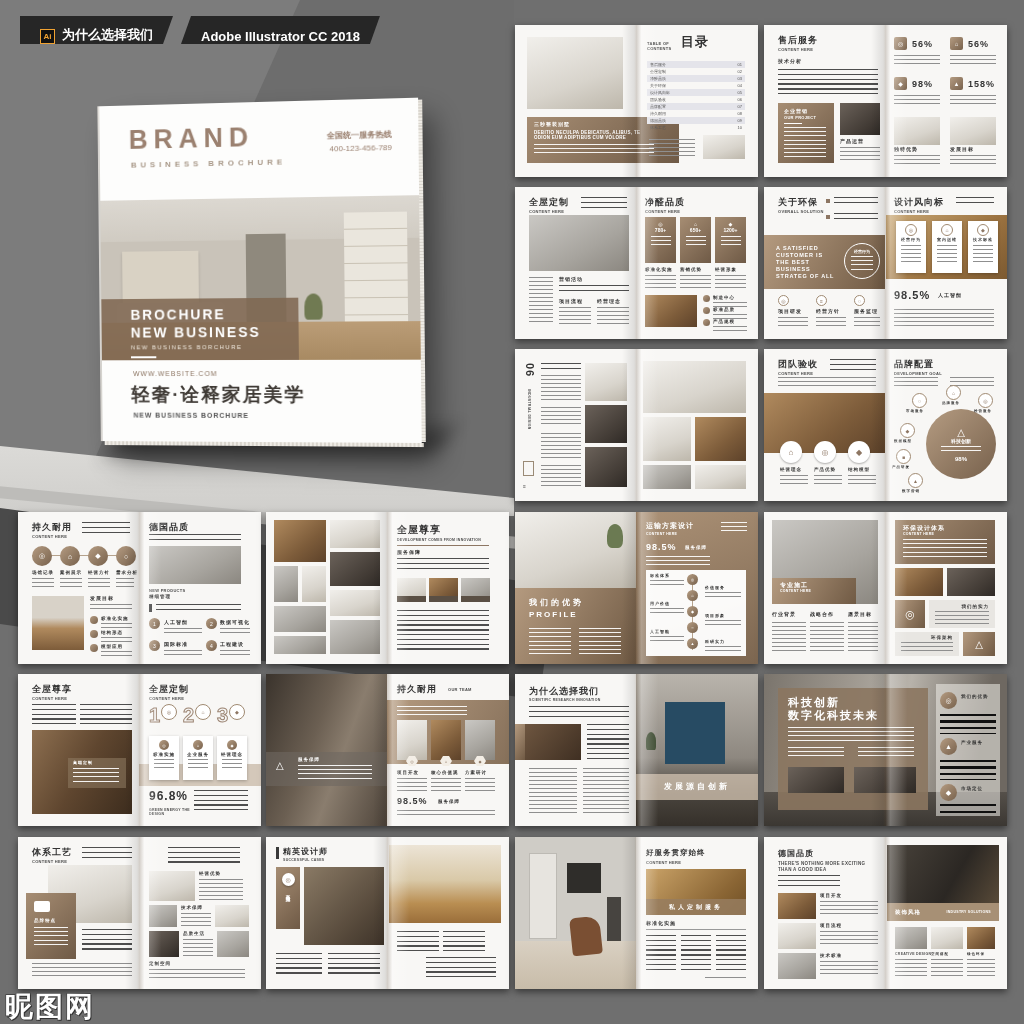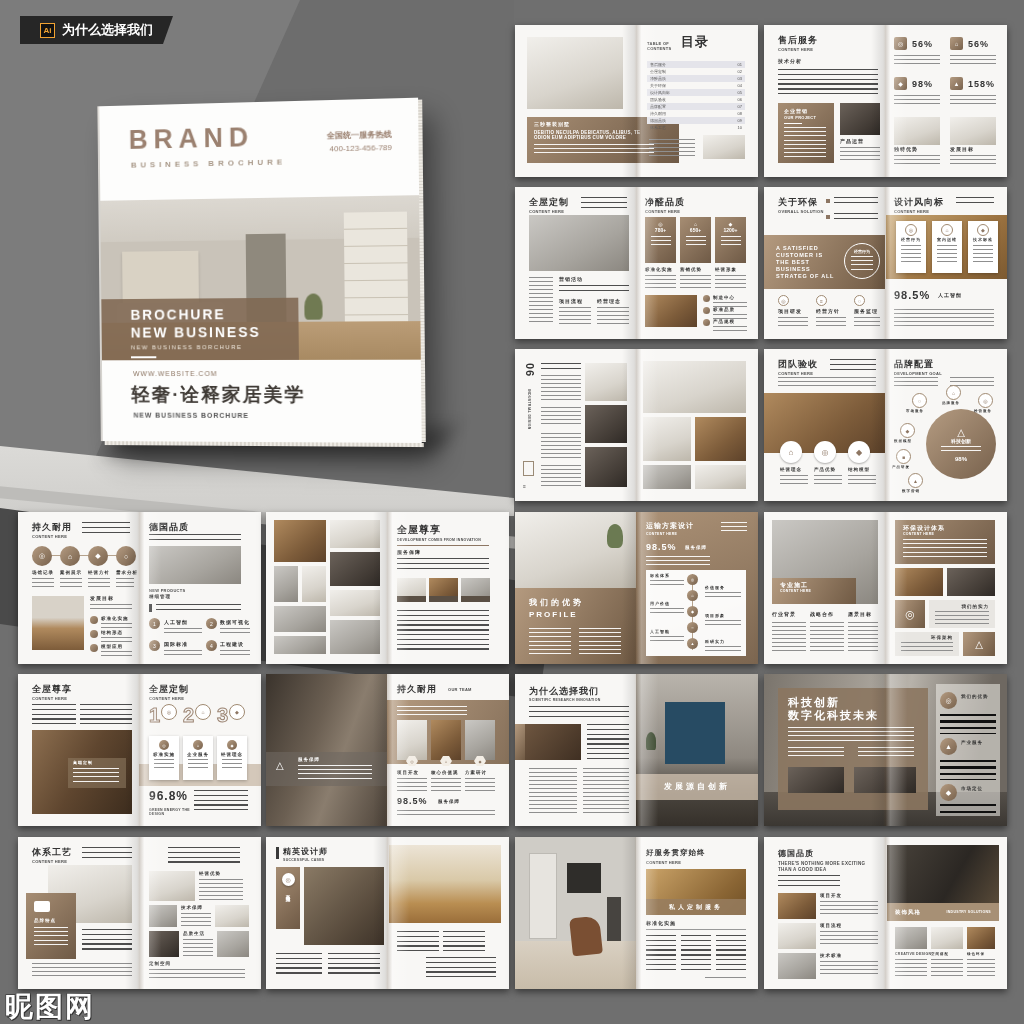--- a/index.html
+++ b/index.html
@@ -8,21 +8,21 @@
 #wrap{position:absolute;inset:0;width:1024px;height:1024px;background:#6f6f6f;overflow:hidden}
 .a{position:absolute}
 
 #bg-wall{left:0;top:0;width:514px;height:514px;background:#6d6d6d}
 #bg-wall-light{left:0;top:0;width:514px;height:514px;background:#7c7c7c;clip-path:polygon(0 0,300px 0,70px 514px,0 514px)}
 #bg-table{left:0;top:436px;width:514px;height:80px;background:linear-gradient(#dddcd9,#cfcecb);clip-path:polygon(0 10px,100% 62px,100% 100%,0 100%)}
 #bg-table-edge{left:-10px;top:512px;width:545px;height:12px;background:#bdbcb9;transform:rotate(5.6deg)}
 #bg-shadow{left:-30px;top:545px;width:580px;height:115px;background:#4a4a4a;transform:rotate(8deg)}
 
 .hdr{top:16px;left:20px;height:28px;display:flex;gap:8px;z-index:6}
-.seg{height:28px;display:flex;align-items:center;font-weight:700;font-size:13px;padding:0 20px;white-space:nowrap}
+.seg{height:28px;display:flex;align-items:flex-end;font-weight:700;font-size:13px;padding:0 20px;white-space:nowrap}
 .seg.dark{background:#262626;color:#fff}
 .seg.light{background:#fdfdfd;color:#111}
 .cp1{clip-path:polygon(0 0,100% 0,calc(100% - 10px) 100%,0 100%)}
 .cp2{clip-path:polygon(10px 0,100% 0,calc(100% - 10px) 100%,0 100%)}
 .ai{width:15px;height:15px;border:1.5px solid #f0a232;color:#f0a232;background:#111;font-size:8px;font-weight:700;display:flex;align-items:center;justify-content:center;margin-right:7px}
 
 .sp{width:243px;height:152px;background:#f8f7f5;box-shadow:0 3px 7px rgba(0,0,0,.5);z-index:2}
 .sp::after{content:"";position:absolute;inset:0;background:linear-gradient(to right,transparent 44%,rgba(0,0,0,.10) 49%,rgba(70,50,30,.20) 50%,rgba(255,255,255,.30) 52%,transparent 59%);pointer-events:none}
 .cn{font-weight:700;color:#333;letter-spacing:1px;line-height:1.15}
 .en{font-weight:700;color:#4c4c4c;letter-spacing:.3px;line-height:1.25}
@@ -66,20 +66,23 @@
   <div class="a" id="bg-wall"></div>
   <div class="a" id="bg-wall-light"></div>
   <div class="a" id="bg-table"></div>
   <div class="a" id="bg-table-edge"></div>
   <div class="a" id="bg-shadow"></div>
 
   <div class="a hdr">
     <div class="seg dark cp1">
       <span class="ai">Ai</span>
       <span>为什么选择我们</span>
+    </div>
+    <div class="seg dark cp2">
+      <span>Adobe Illustrator CC 2018</span>
     </div>
   </div>
 
   <div class="a" id="cover-shadow"></div>
   <div class="a" id="cover">
     <div class="a edge-r"></div>
     <div class="a edge-b"></div>
     <div class="a" style="left:0;top:0;width:100%;height:96px;background:#fdfdfc">
       <div class="a" style="left:30px;top:20px;font-size:27px;font-weight:700;letter-spacing:6px;color:#9b8170">BRAND</div>
       <div class="a" style="left:32px;top:56px;font-size:8px;letter-spacing:4px;color:#a89888;font-weight:700">BUSINESS BROCHURE</div>

